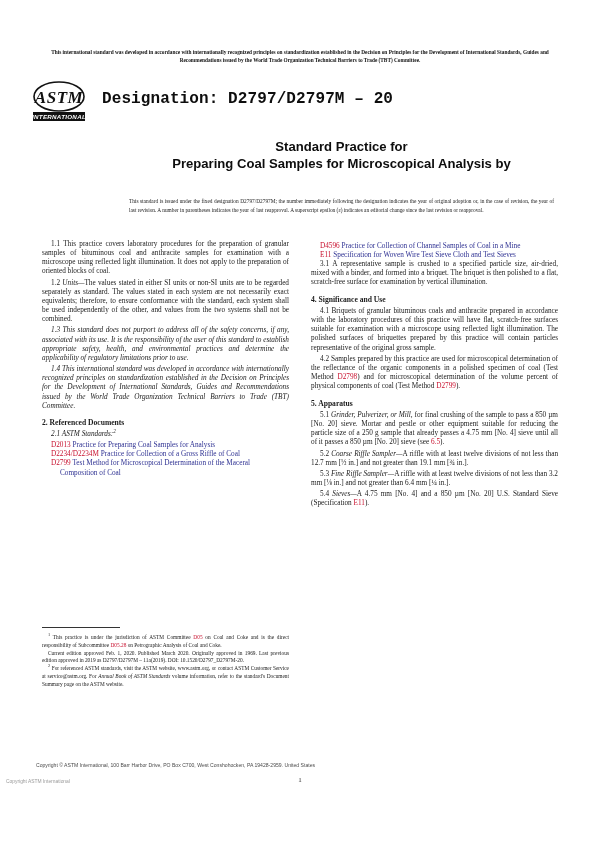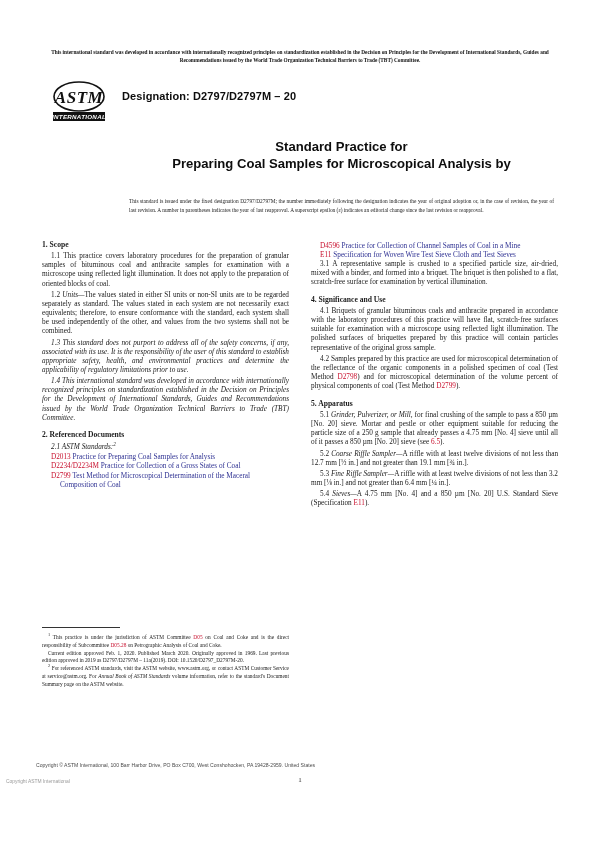--- a/index.html
+++ b/index.html
@@ -16,31 +16,31 @@
   
   .wto-notice{
     position:absolute;left:46px;top:48px;width:508px;
     font-size:5.3px;line-height:1.55;
     text-align:center;font-weight:bold;
     color:#111;
   }
 
   
   .desig-row{
-    position:absolute;left:52px;top:80px;width:510px;
+    position:absolute;left:32px;top:80px;width:510px;
     display:flex;align-items:flex-start;
   }
   .logo{
     width:56px;height:42px;flex:0 0 56px;position:relative;
   }
   .logo svg{display:block;}
   .desig-text{
     margin-left:14px;margin-top:10px;
-    font-family:Liberation Sans, sans-serif;
-    font-size:11px;font-weight:bold;letter-spacing:.1px;
+    font-family:Liberation Mono, monospace;
+    font-size:16px;font-weight:bold;letter-spacing:.1px;
     color:#0d0d0d;
   }
 
   
   .title-block{
     position:absolute;left:129px;top:138px;width:425px;
     font-family:"Liberation Sans","DejaVu Sans",sans-serif;
     font-weight:bold;font-size:13.1px;line-height:1.33;
     color:#0d0d0d;
     text-align:center;
@@ -139,37 +139,36 @@
 
   <div class="title-block">
     <div>Standard Practice for</div>
     <div>Preparing Coal Samples for Microscopical Analysis by</div>
   </div>
 
   <div class="issue-note">This standard is issued under the fixed designation D2797/D2797M; the number immediately following the designation indicates the year of original adoption or, in the case of revision, the year of last revision. A number in parentheses indicates the year of last reapproval. A superscript epsilon (ε) indicates an editorial change since the last revision or reapproval.</div>
 
   <div class="col col-left">
 
-    <h2 class="sec first">1. Scope</h2>
 
     <p class="para">1.1 This practice covers laboratory procedures for the preparation of granular samples of bituminous coal and anthracite samples for examination with a microscope using reflected light illumination. It does not apply to the preparation of oriented blocks of coal.</p>
 
     <p class="para"><span>1.2 </span><span class="it">Units—</span><span>The values stated in either SI units or non-SI units are to be regarded separately as standard. The values stated in each system are not necessarily exact equivalents; therefore, to ensure conformance with the standard, each system shall be used independently of the other, and values from the two systems shall not be combined.</span></p>
 
     <p class="para allit">1.3 This standard does not purport to address all of the safety concerns, if any, associated with its use. It is the responsibility of the user of this standard to establish appropriate safety, health, and environmental practices and determine the applicability of regulatory limitations prior to use.</p>
 
     <p class="para allit">1.4 This international standard was developed in accordance with internationally recognized principles on standardization established in the Decision on Principles for the Development of International Standards, Guides and Recommendations issued by the World Trade Organization Technical Barriers to Trade (TBT) Committee.</p>
 
     <h2 class="sec">2. Referenced Documents</h2>
 
     <p class="subhead"><span>2.1 ASTM Standards:</span><sup class="fn">2</sup></p>
 
     <ul class="reflist">
       <li><span class="rc">D2013</span> <span class="bc">Practice for Preparing Coal Samples for Analysis</span></li>
-      <li><span class="rc">D2234/D2234M</span> <span class="bc">Practice for Collection of a Gross States of Coal</span></li>
+      <li><span class="rc">D2234/D2234M</span> <span class="bc">Practice for Collection of a Gross Riffle of Coal</span></li>
       <li><span class="rc">D2799</span> <span class="bc">Test Method for Microscopical Determination of the Maceral Composition of Coal</span></li>
     </ul>
   </div>
 
   <div class="col col-right">
 
     <ul class="reflist">
       <li><span class="rc">D4596</span> <span class="bc">Practice for Collection of Channel Samples of Coal in a Mine</span></li>
       <li><span class="rc">E11</span> <span class="bc">Specification for Woven Wire Test Sieve Cloth and Test Sieves</span></li>
     </ul>

